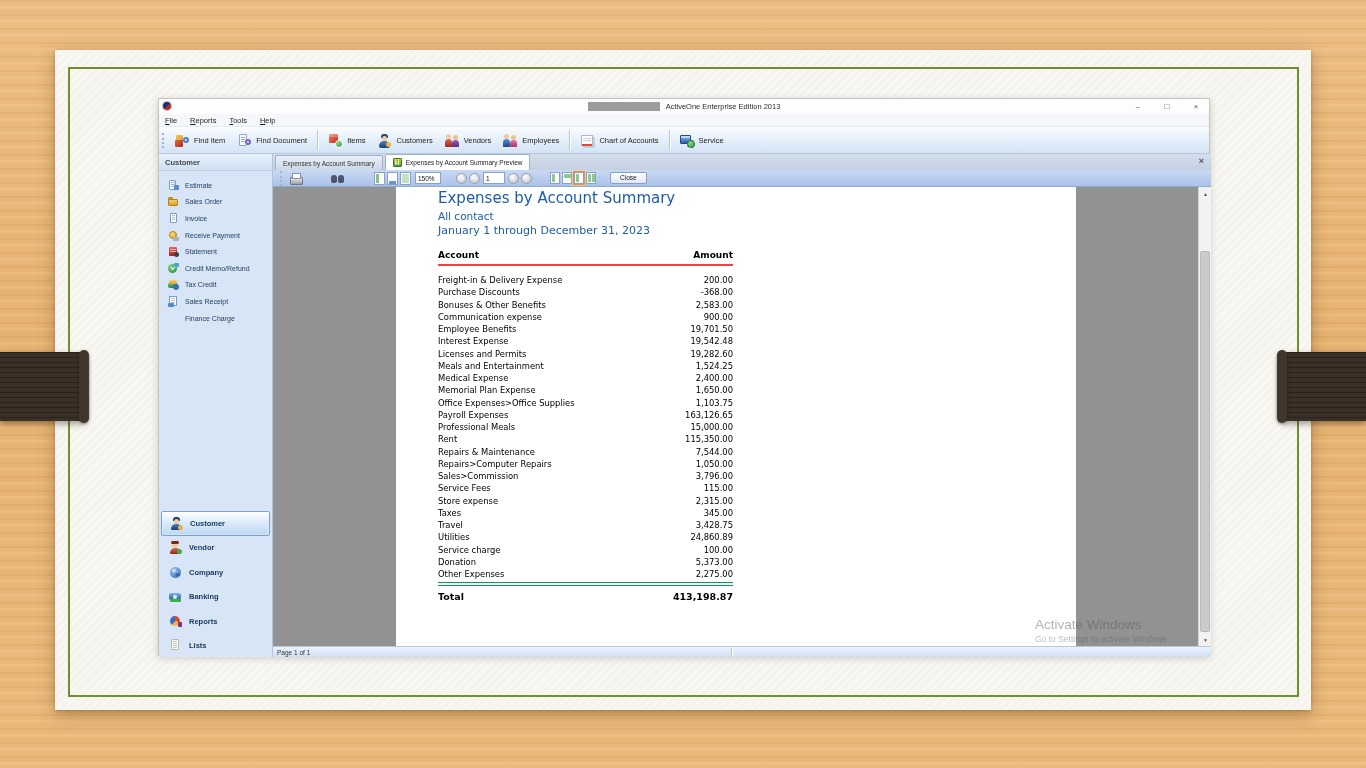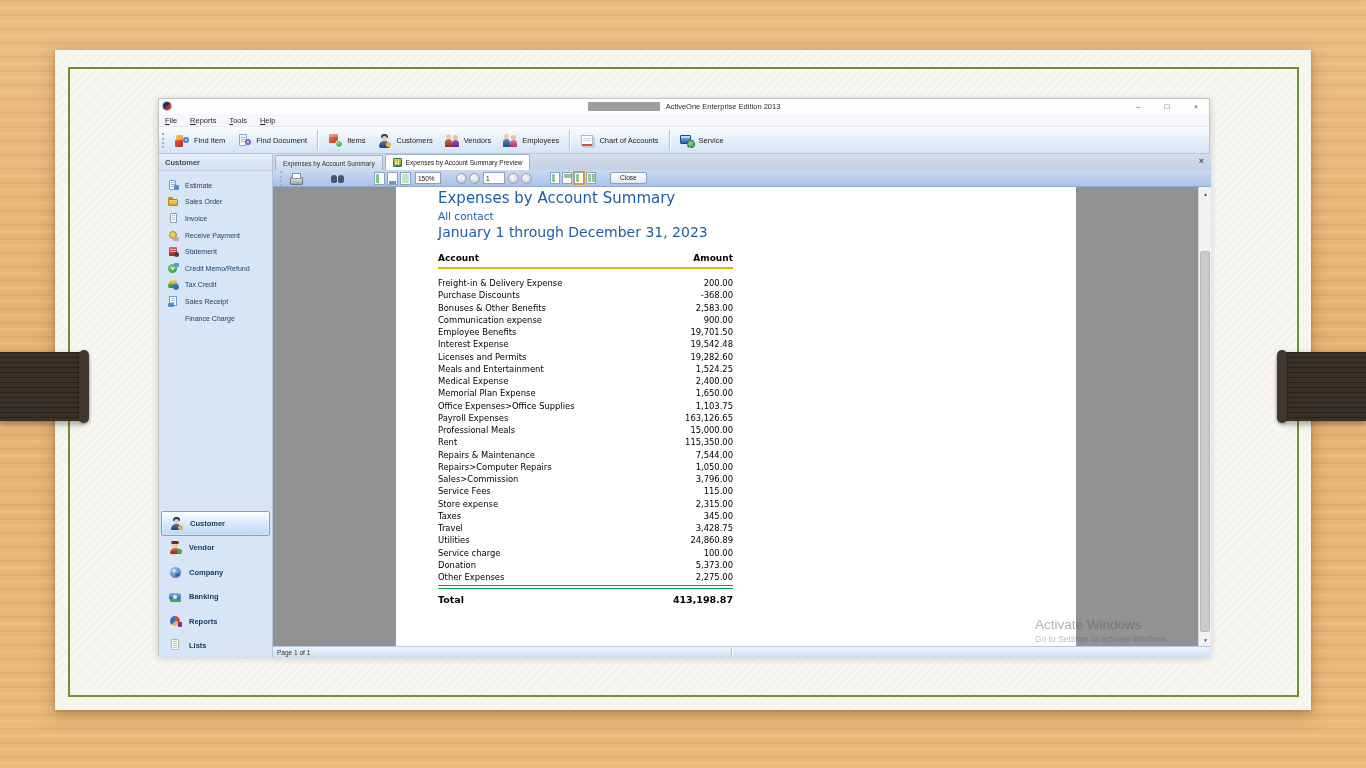--- a/index.html
+++ b/index.html
@@ -104,24 +104,24 @@
   .pt-view.v2::after{width:7px;height:4px}
   .pt-view.v4::after{left:1px;top:1px;width:7px;height:8px;background:linear-gradient(90deg,#8fc98f 45%,#fff 45% 55%,#8fc98f 55%)}
   .pt-view.sel{outline:1px solid #e8963c;box-shadow:0 0 0 2px rgba(252,208,130,.5)}
   .pt-close{margin-left:13px;font-family:"Liberation Sans",sans-serif;font-size:6.5px;color:#1a1a1a;
     background:linear-gradient(#fefefe,#dfe9f6);border:1px solid #87a1c4;border-radius:2px;padding:2px 9px;line-height:1}
   
   .viewport{position:absolute;left:0;top:33px;width:100%;height:459px;background:#929292;overflow:hidden}
   .pagewhite{position:absolute;left:123px;top:0;width:680px;height:459px;background:#fff;padding:2px 0 0 42px;font-family:"DejaVu Sans",sans-serif}
   .r-title{font-size:15px;color:#1e5cab}
   .r-sub{margin-top:3px;font-size:10.5px;color:#1e5cab}
-  .r-date{margin-top:2px;font-size:14px;color:#1e5cab}
+  .r-date{margin-top:2px;font-size:11px;color:#1e5cab}
   .r-basis{margin-top:9px;font-size:8px;color:#2b66b8}
   .r-table{margin-top:13px;width:295px}
-  .r-head{display:flex;justify-content:space-between;font-size:9px;font-weight:bold;color:#000;padding-bottom:4px;border-bottom:2px solid #eab308}
+  .r-head{display:flex;justify-content:space-between;font-size:9px;font-weight:bold;color:#000;padding-bottom:4px;border-bottom:2px solid #ef4444}
   .r-rows{margin-top:8px}
   .rrow{display:flex;justify-content:space-between;height:12.25px;line-height:12.25px;font-size:8.4px;color:#000}
   .r-dline{margin-top:2px;height:4px;border-top:1.5px solid #00a24a;border-bottom:1.5px solid #00a24a}
   .r-total{margin-top:5px;display:flex;justify-content:space-between;font-size:9.5px;font-weight:bold;color:#000}
   
   .scrollbar{position:absolute;right:0;top:0;width:13px;height:459px;background:#f2f2f2;border-left:1px solid #d6d6d6}
   .sb-up,.sb-down{position:absolute;left:0;width:13px;height:13px;font-size:5px;color:#555;display:flex;align-items:center;justify-content:center;background:#f2f2f2}
   .sb-up{top:0}.sb-down{bottom:0}
   .sb-thumb{position:absolute;left:1px;right:1px;top:64px;height:381px;background:#cbcbcb;border:1px solid #b8b8b8;border-radius:2px}
   

